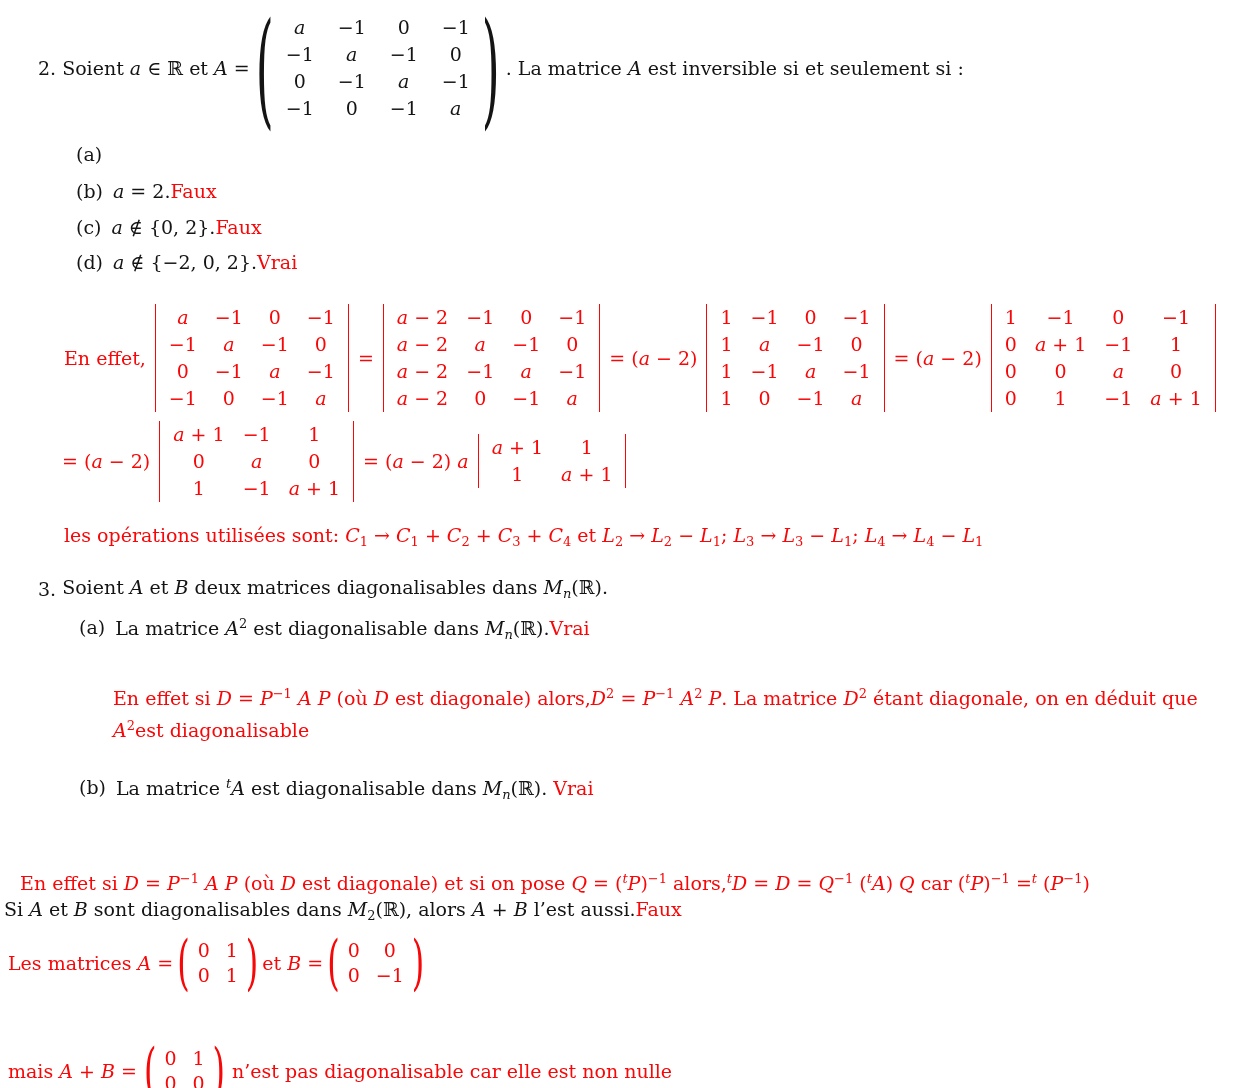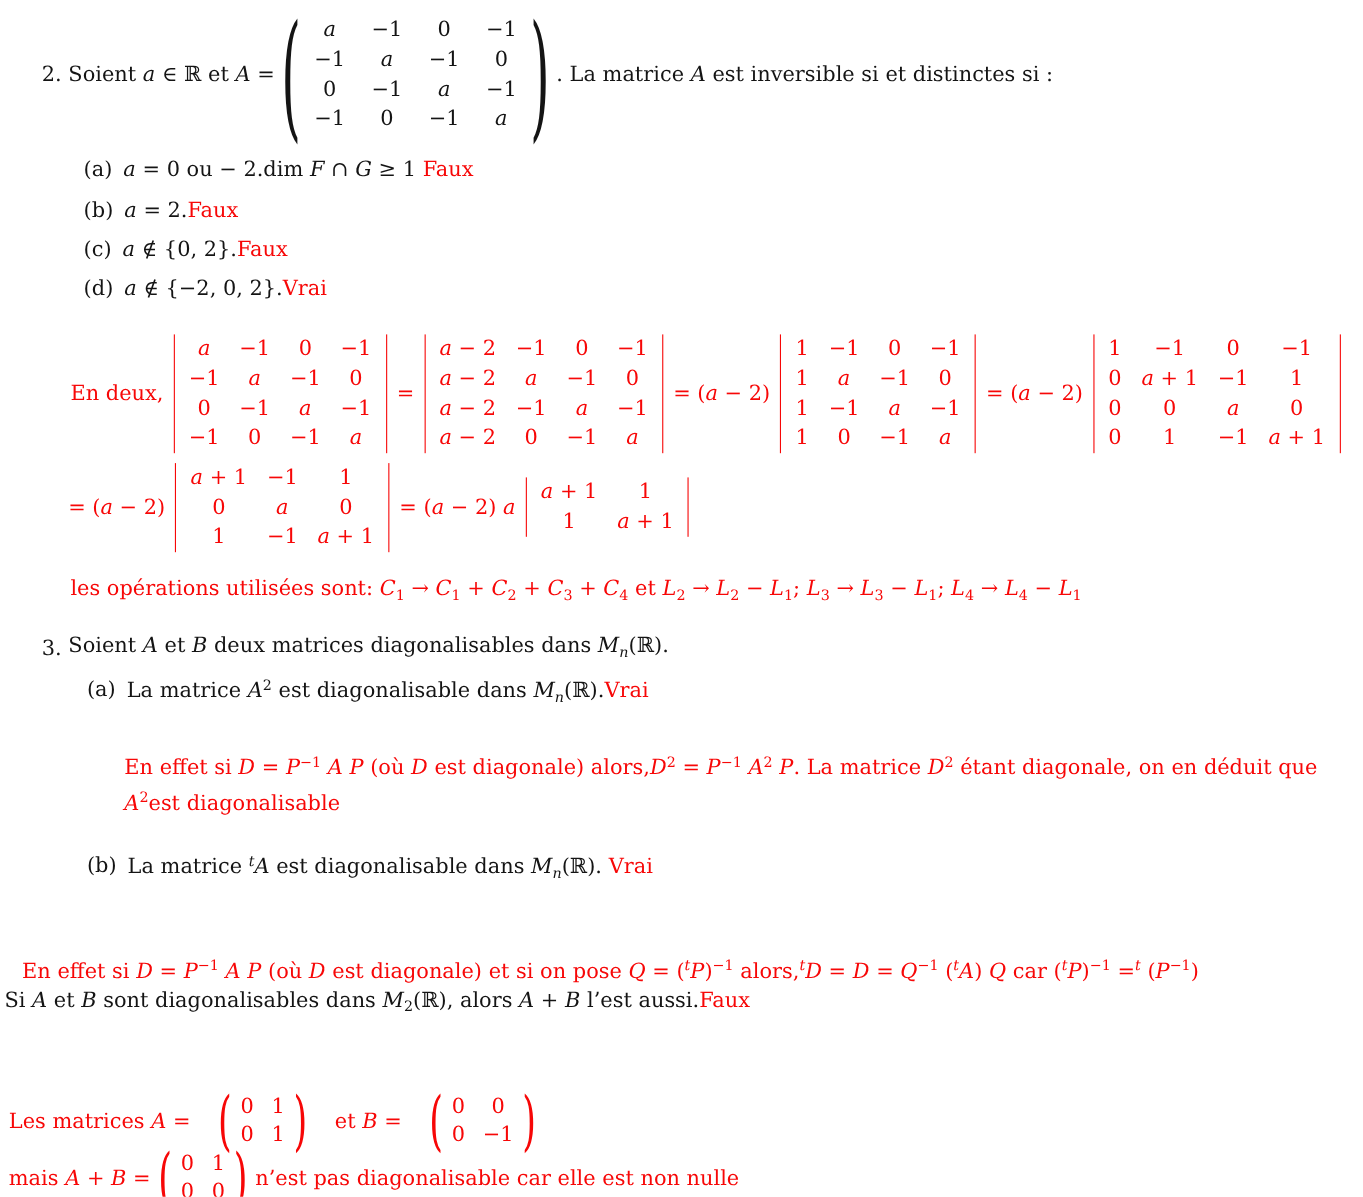--- a/index.html
+++ b/index.html
@@ -34,42 +34,41 @@
   .item{ position:absolute; display:flex; gap:10px; white-space:pre; }
   .nowrap{ white-space:pre; }
 </style>
 </head>
 <body>
 
 <div class="row" style="top:6px;left:38px;height:124px">
   <span class="num">2.</span>
   <span class="segs"><span>Soient </span><span class="m"><i>a</i></span><span> ∈ ℝ et </span><span class="m"><i>A</i></span><span> =</span></span>
   <span class="mat pmat size4"><span class="paren">(</span><span class="cells" style="grid-template-columns: repeat(4, auto);"><span class="cell"><i>a</i></span><span class="cell">−1</span><span class="cell">0</span><span class="cell">−1</span><span class="cell">−1</span><span class="cell"><i>a</i></span><span class="cell">−1</span><span class="cell">0</span><span class="cell">0</span><span class="cell">−1</span><span class="cell"><i>a</i></span><span class="cell">−1</span><span class="cell">−1</span><span class="cell">0</span><span class="cell">−1</span><span class="cell"><i>a</i></span></span><span class="paren">)</span></span>
-  <span class="segs"><span>. La matrice </span><span class="m"><i>A</i></span><span> est inversible si et distinctes si :</span></span>
+  <span class="segs"><span>. La matrice </span><span class="m"><i>A</i></span><span> est inversible si et seulement si :</span></span>
 </div>
 
 <div class="item" style="top:143px;left:76px">
   <span>(a)</span>
-  <span class="segs"><span class="m"><i>a</i></span><span> = 0 ou − 2.dim </span><span class="m"><i>F</i> ∩ <i>G</i></span><span> ≥ 1 </span><span class="red">Faux</span></span>
 </div>
 <div class="item" style="top:180px;left:76px">
   <span>(b)</span>
   <span class="segs"><span class="m"><i>a</i></span><span> = 2.</span><span class="red">Faux</span></span>
 </div>
 <div class="item" style="top:216px;left:76px">
   <span>(c)</span>
   <span class="segs"><span class="m"><i>a</i></span><span> ∉ {0, 2}.</span><span class="red">Faux</span></span>
 </div>
 <div class="item" style="top:251px;left:76px">
   <span>(d)</span>
   <span class="segs"><span class="m"><i>a</i></span><span> ∉ {−2, 0, 2}.</span><span class="red">Vrai</span></span>
 </div>
 
 <div class="row proofrow" style="top:299px;left:64px;height:118px">
-  <span class="segs"><span>En deux,</span></span>
+  <span class="segs"><span>En effet,</span></span>
   <span class="mat det"><span class="cells" style="grid-template-columns: repeat(4, auto);"><span class="cell"><i>a</i></span><span class="cell">−1</span><span class="cell">0</span><span class="cell">−1</span><span class="cell">−1</span><span class="cell"><i>a</i></span><span class="cell">−1</span><span class="cell">0</span><span class="cell">0</span><span class="cell">−1</span><span class="cell"><i>a</i></span><span class="cell">−1</span><span class="cell">−1</span><span class="cell">0</span><span class="cell">−1</span><span class="cell"><i>a</i></span></span></span>
   <span class="segs"><span>=</span></span>
   <span class="mat det"><span class="cells" style="grid-template-columns: repeat(4, auto);"><span class="cell"><i>a</i> − 2</span><span class="cell">−1</span><span class="cell">0</span><span class="cell">−1</span><span class="cell"><i>a</i> − 2</span><span class="cell"><i>a</i></span><span class="cell">−1</span><span class="cell">0</span><span class="cell"><i>a</i> − 2</span><span class="cell">−1</span><span class="cell"><i>a</i></span><span class="cell">−1</span><span class="cell"><i>a</i> − 2</span><span class="cell">0</span><span class="cell">−1</span><span class="cell"><i>a</i></span></span></span>
   <span class="segs"><span class="m">= (<i>a</i> − 2)</span></span>
   <span class="mat det"><span class="cells" style="grid-template-columns: repeat(4, auto);"><span class="cell">1</span><span class="cell">−1</span><span class="cell">0</span><span class="cell">−1</span><span class="cell">1</span><span class="cell"><i>a</i></span><span class="cell">−1</span><span class="cell">0</span><span class="cell">1</span><span class="cell">−1</span><span class="cell"><i>a</i></span><span class="cell">−1</span><span class="cell">1</span><span class="cell">0</span><span class="cell">−1</span><span class="cell"><i>a</i></span></span></span>
   <span class="segs"><span class="m">= (<i>a</i> − 2)</span></span>
   <span class="mat det"><span class="cells" style="grid-template-columns: repeat(4, auto);"><span class="cell">1</span><span class="cell">−1</span><span class="cell">0</span><span class="cell">−1</span><span class="cell">0</span><span class="cell"><i>a</i> + 1</span><span class="cell">−1</span><span class="cell">1</span><span class="cell">0</span><span class="cell">0</span><span class="cell"><i>a</i></span><span class="cell">0</span><span class="cell">0</span><span class="cell">1</span><span class="cell">−1</span><span class="cell"><i>a</i> + 1</span></span></span>
 </div>
 
 <div class="row proofrow" style="top:419px;left:62px;height:84px">
@@ -103,21 +102,21 @@
 </div>
 
 <div class="para red-text nowrap" style="top:838px;left:8px">
   <span class="segs"><span>En effet si </span><span class="m"><i>D</i> = <i>P</i></span><span class="sup">−1</span><span class="m"> <i>A</i> <i>P</i></span><span> (où </span><span class="m"><i>D</i></span><span> est diagonale) et si on pose </span><span class="m"><i>Q</i> = (</span><span class="presup">t</span><span class="m"><i>P</i>)</span><span class="sup">−1</span><span> alors,</span><span class="presup">t</span><span class="m"><i>D</i> = <i>D</i> = <i>Q</i></span><span class="sup">−1</span><span class="m"> (</span><span class="presup">t</span><span class="m"><i>A</i>) <i>Q</i></span><span> car (</span><span class="presup">t</span><span class="m"><i>P</i>)</span><span class="sup">−1</span><span class="m"> =</span><span class="presup">t</span><span class="m"> (<i>P</i></span><span class="sup">−1</span><span class="m">)</span></span>
 </div>
 
 <div class="row" style="top:898px;left:4px">
   <span class="segs"><span>Si </span><span class="m"><i>A</i></span><span> et </span><span class="m"><i>B</i></span><span> sont diagonalisables dans </span><span class="cal">M</span><span class="sub">2</span><span>(ℝ), alors </span><span class="m"><i>A</i> + <i>B</i></span><span> l’est aussi.</span><span class="red">Faux</span></span>
 </div>
 
-<div class="row proofrow" style="top:984px;left:8px;height:70px;gap:25px">
+<div class="row proofrow" style="top:928px;left:8px;height:70px;gap:4px">
   <span class="segs"><span>Les matrices </span><span class="m"><i>A</i></span><span> =</span></span>
   <span class="mat pmat size2 small"><span class="paren">(</span><span class="cells" style="grid-template-columns: repeat(2, auto);"><span class="cell">0</span><span class="cell">1</span><span class="cell">0</span><span class="cell">1</span></span><span class="paren">)</span></span>
   <span class="segs"><span>et </span><span class="m"><i>B</i></span><span> =</span></span>
   <span class="mat pmat size2 small"><span class="paren">(</span><span class="cells" style="grid-template-columns: repeat(2, auto);"><span class="cell">0</span><span class="cell">0</span><span class="cell">0</span><span class="cell">−1</span></span><span class="paren">)</span></span>
 </div>
 
 <div class="row proofrow" style="top:1040px;left:8px;height:62px;gap:7px">
   <span class="segs"><span>mais </span><span class="m"><i>A</i> + <i>B</i></span><span> =</span></span>
   <span class="mat pmat size2 small"><span class="paren">(</span><span class="cells" style="grid-template-columns: repeat(2, auto);"><span class="cell">0</span><span class="cell">1</span><span class="cell">0</span><span class="cell">0</span></span><span class="paren">)</span></span>
   <span class="segs"><span>n’est pas diagonalisable car elle est non nulle</span></span>

